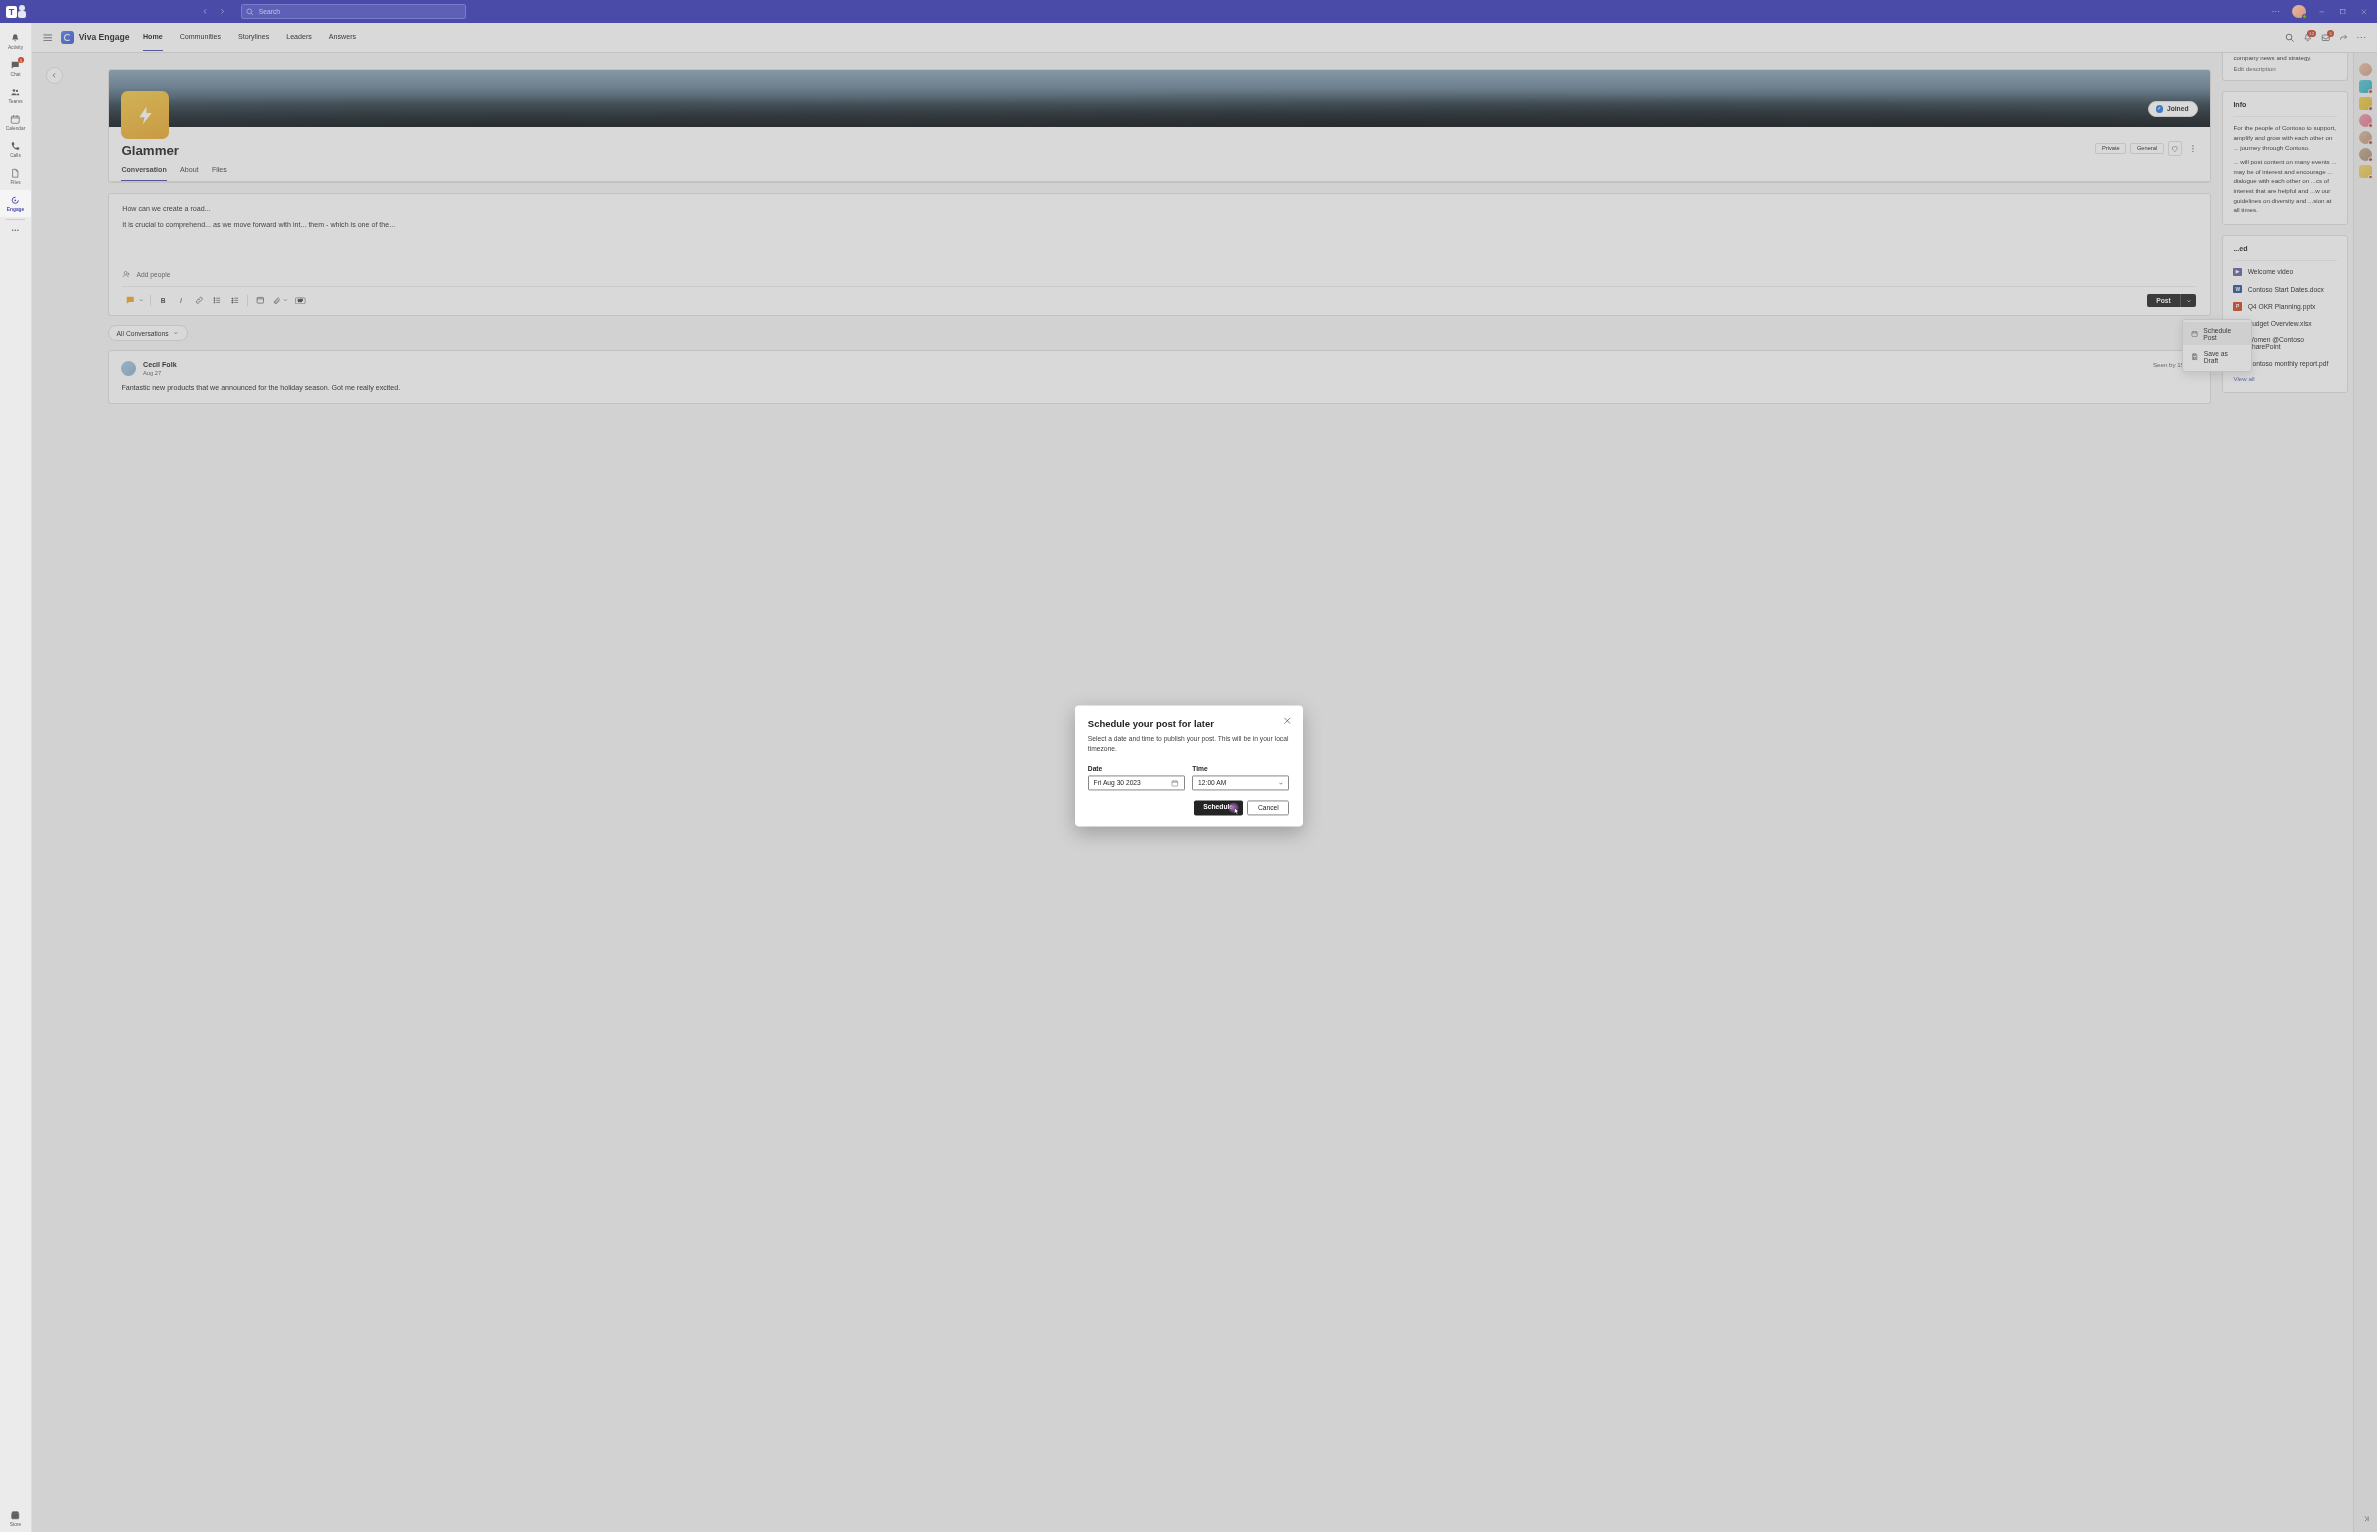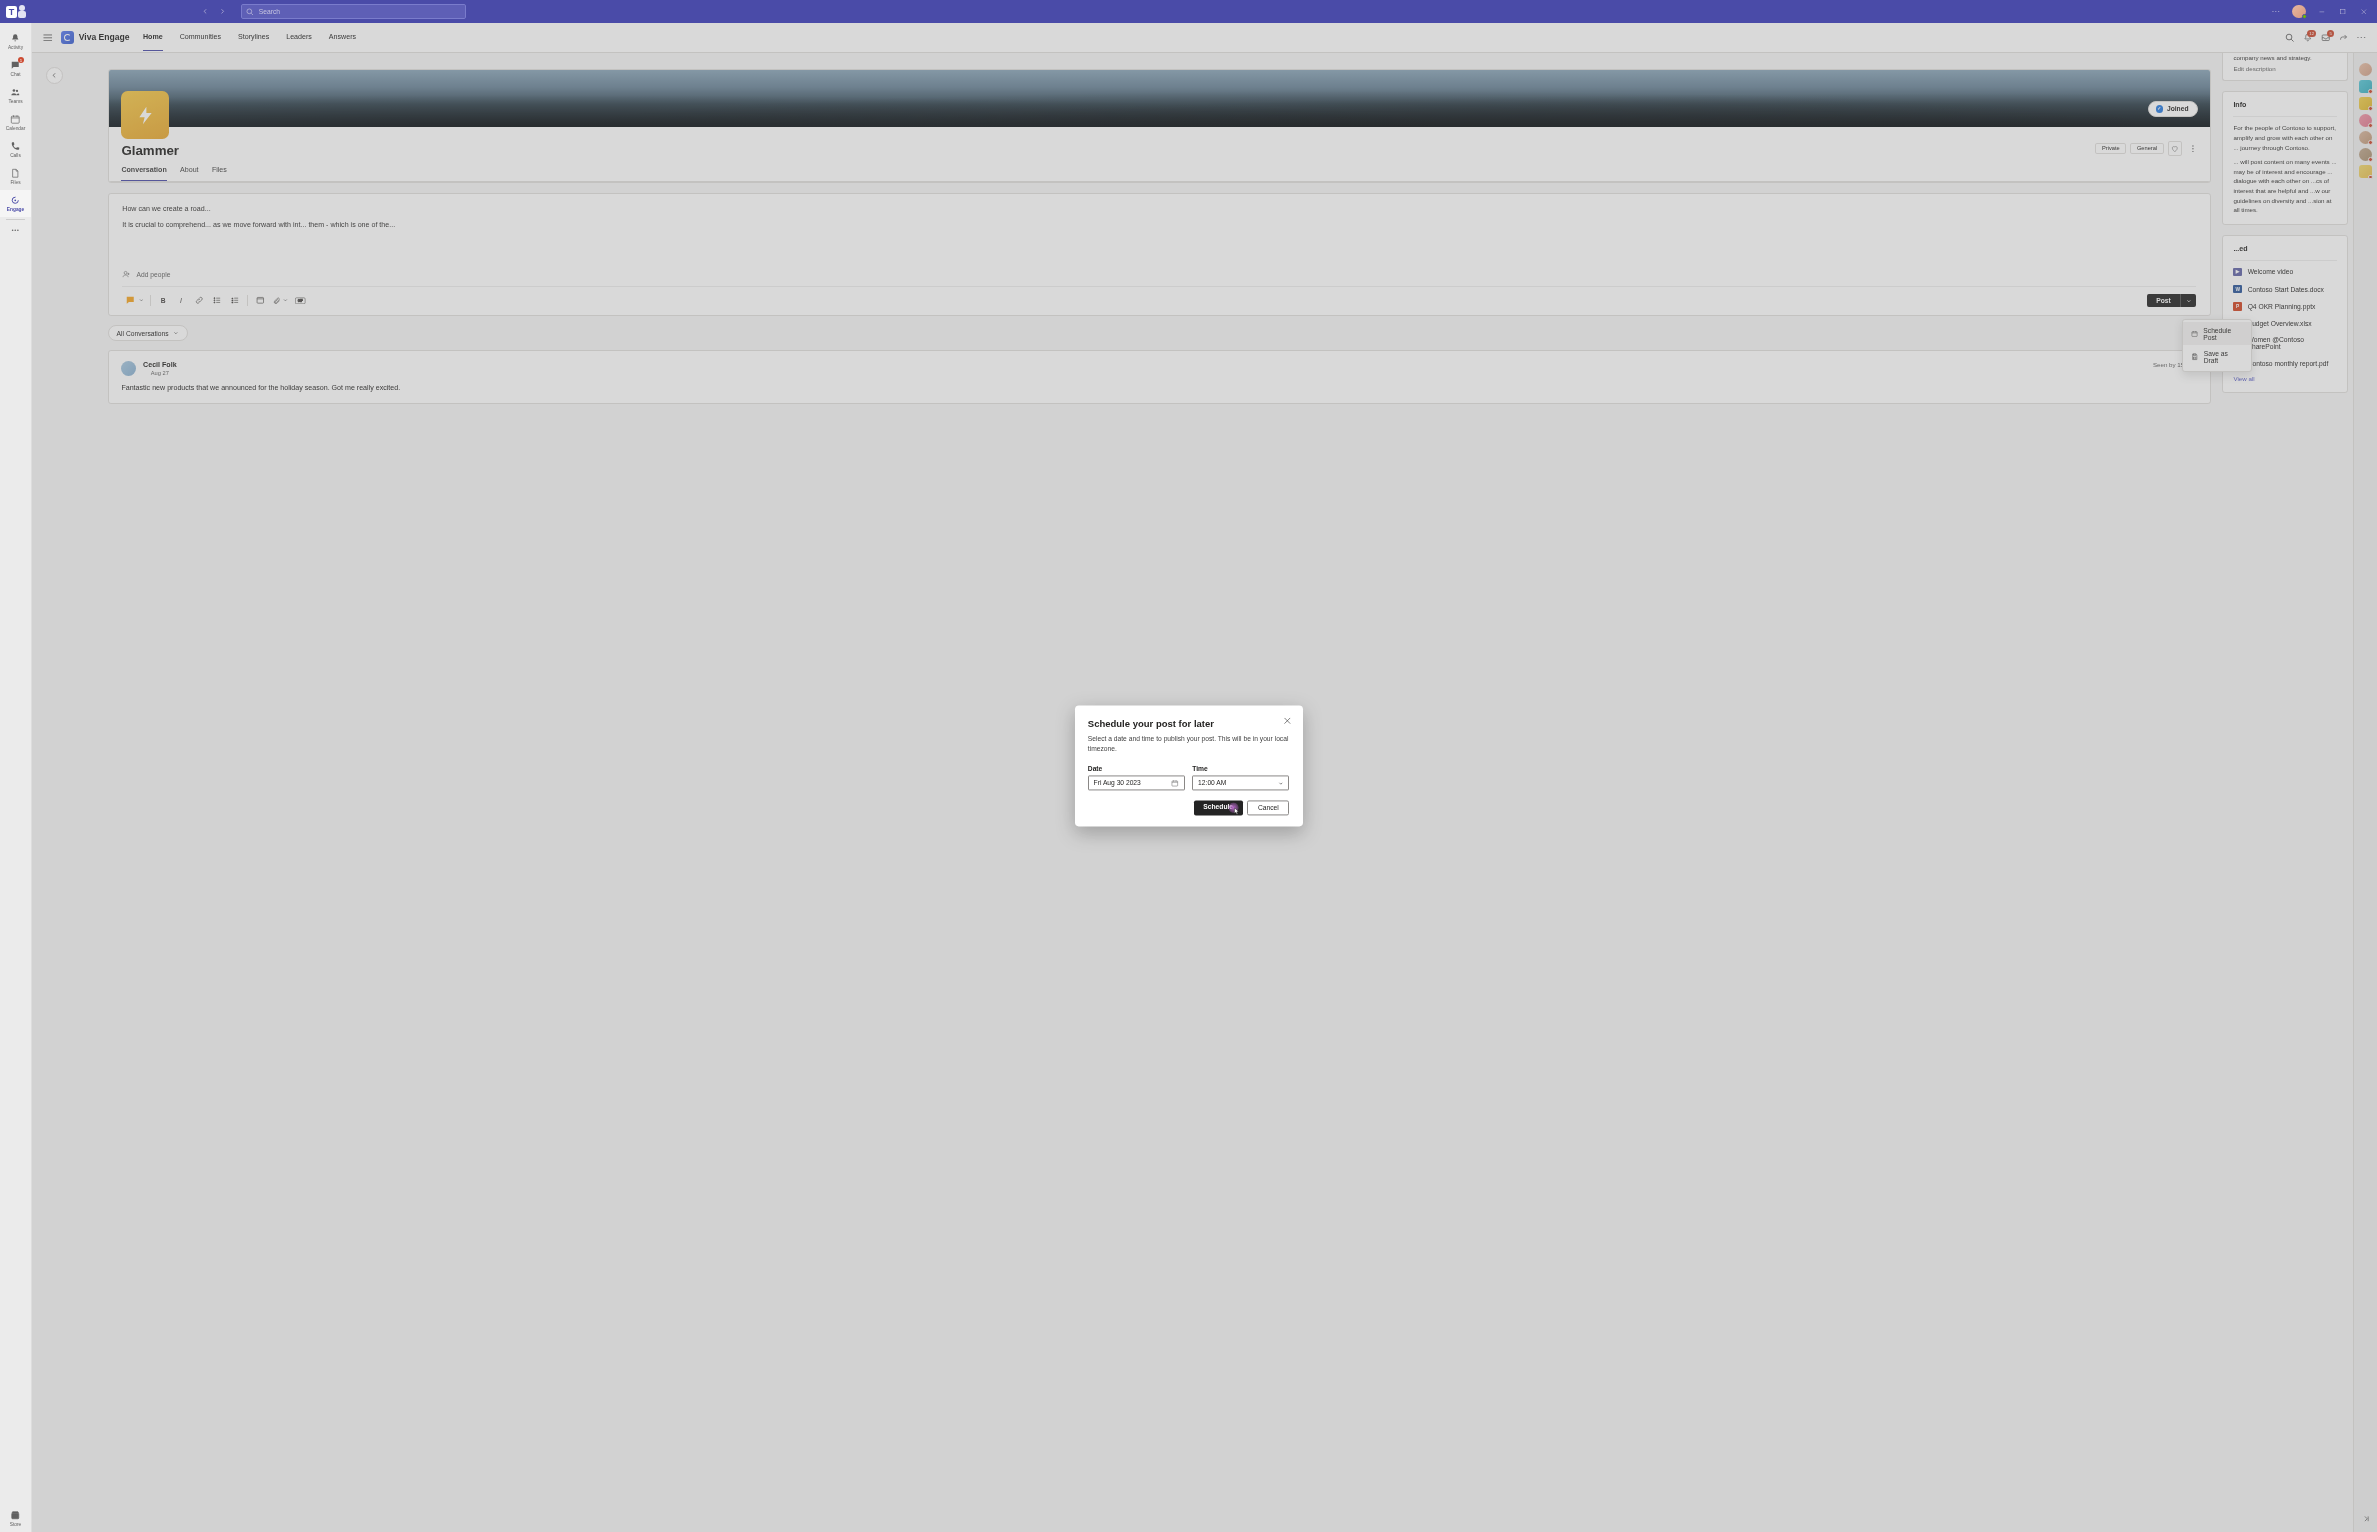--- a/index.html
+++ b/index.html
@@ -90,21 +90,21 @@
     .post-menu-item { padding:4.8px 7.6px; display:flex;align-items:center;gap:5.7px; cursor:pointer; font-size:6.7px;}
     .post-menu-item.hover { background:#f3f2f1; }
     
     
     .filter-row { display:flex; margin-top:9.5px; }
     .filter-pill { background:#fff; border:0.5px solid #e1dfdd; border-radius:8.6px; padding:3.3px 7.6px; display:flex; align-items:center; gap:4.8px; cursor:pointer; font-size:6.7px;}
     .filter-right { margin-left:auto; width:14.3px; height:14.3px; border:0.5px solid #e1dfdd; border-radius:1.9px; background:#fff; display:flex;align-items:center;justify-content:center; cursor:pointer;}
     
     
     .feed-card { background:#fff; border:0.5px solid #e1dfdd; border-radius:2.9px; padding:9.5px 12.4px; margin-top:9.5px; }
-    .feed-head { display:flex; align-items:flex-start;text-align:center; }
+    .feed-head { display:flex; align-items:flex-start; }
     .avatar { width:15px; height:15px; border-radius:50%; background:linear-gradient(135deg,#a8c8e0,#88b0d0); margin-right:6.7px; flex-shrink:0;}
     .feed-author { font-weight:700; font-size:7.1px; }
     .feed-date { font-size:5.7px; color:#616161; margin-top:1px;}
     .feed-meta { margin-left:auto; display:flex; align-items:center; gap:7.6px; color:#616161; font-size:6.2px;}
     .feed-body { margin-top:6.7px; font-size:7.1px; line-height:1.5; }
     
     
     .right-col { width: 133px; padding: 0 4.8px 9.5px 1.9px; overflow-y:auto; }
     .info-card { background:#fff; border:0.5px solid #e1dfdd; border-radius:2.9px; padding:9.5px 10.5px; margin-bottom:9.5px; }
     .info-card h3 { font-size:7.1px; font-weight:700; margin-bottom:6.7px; }

